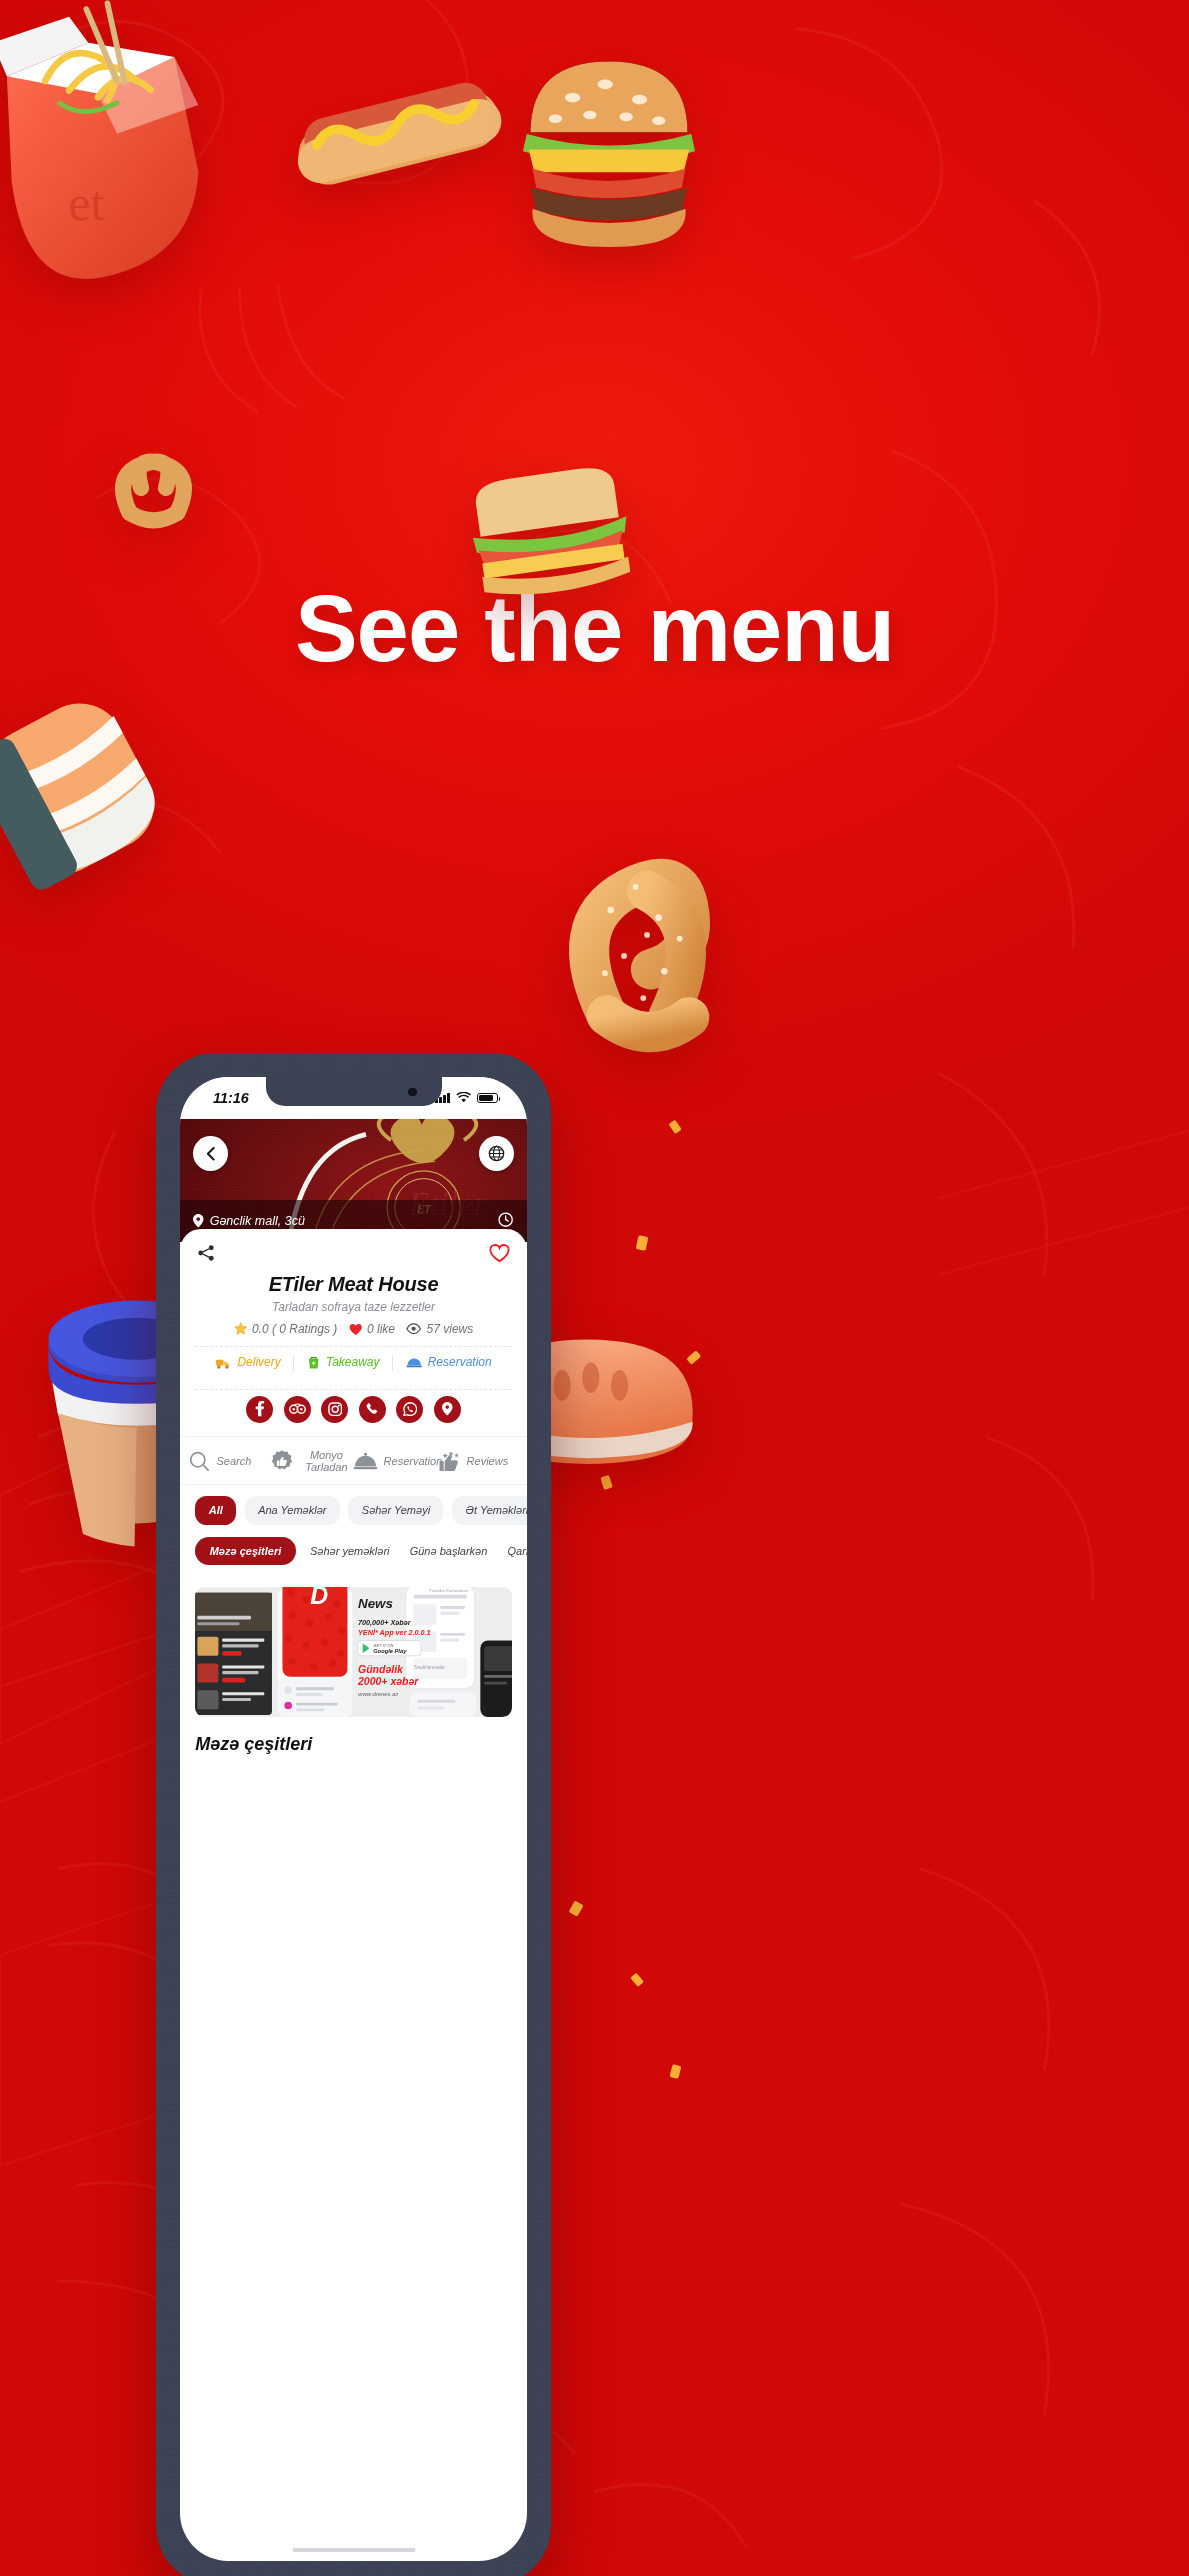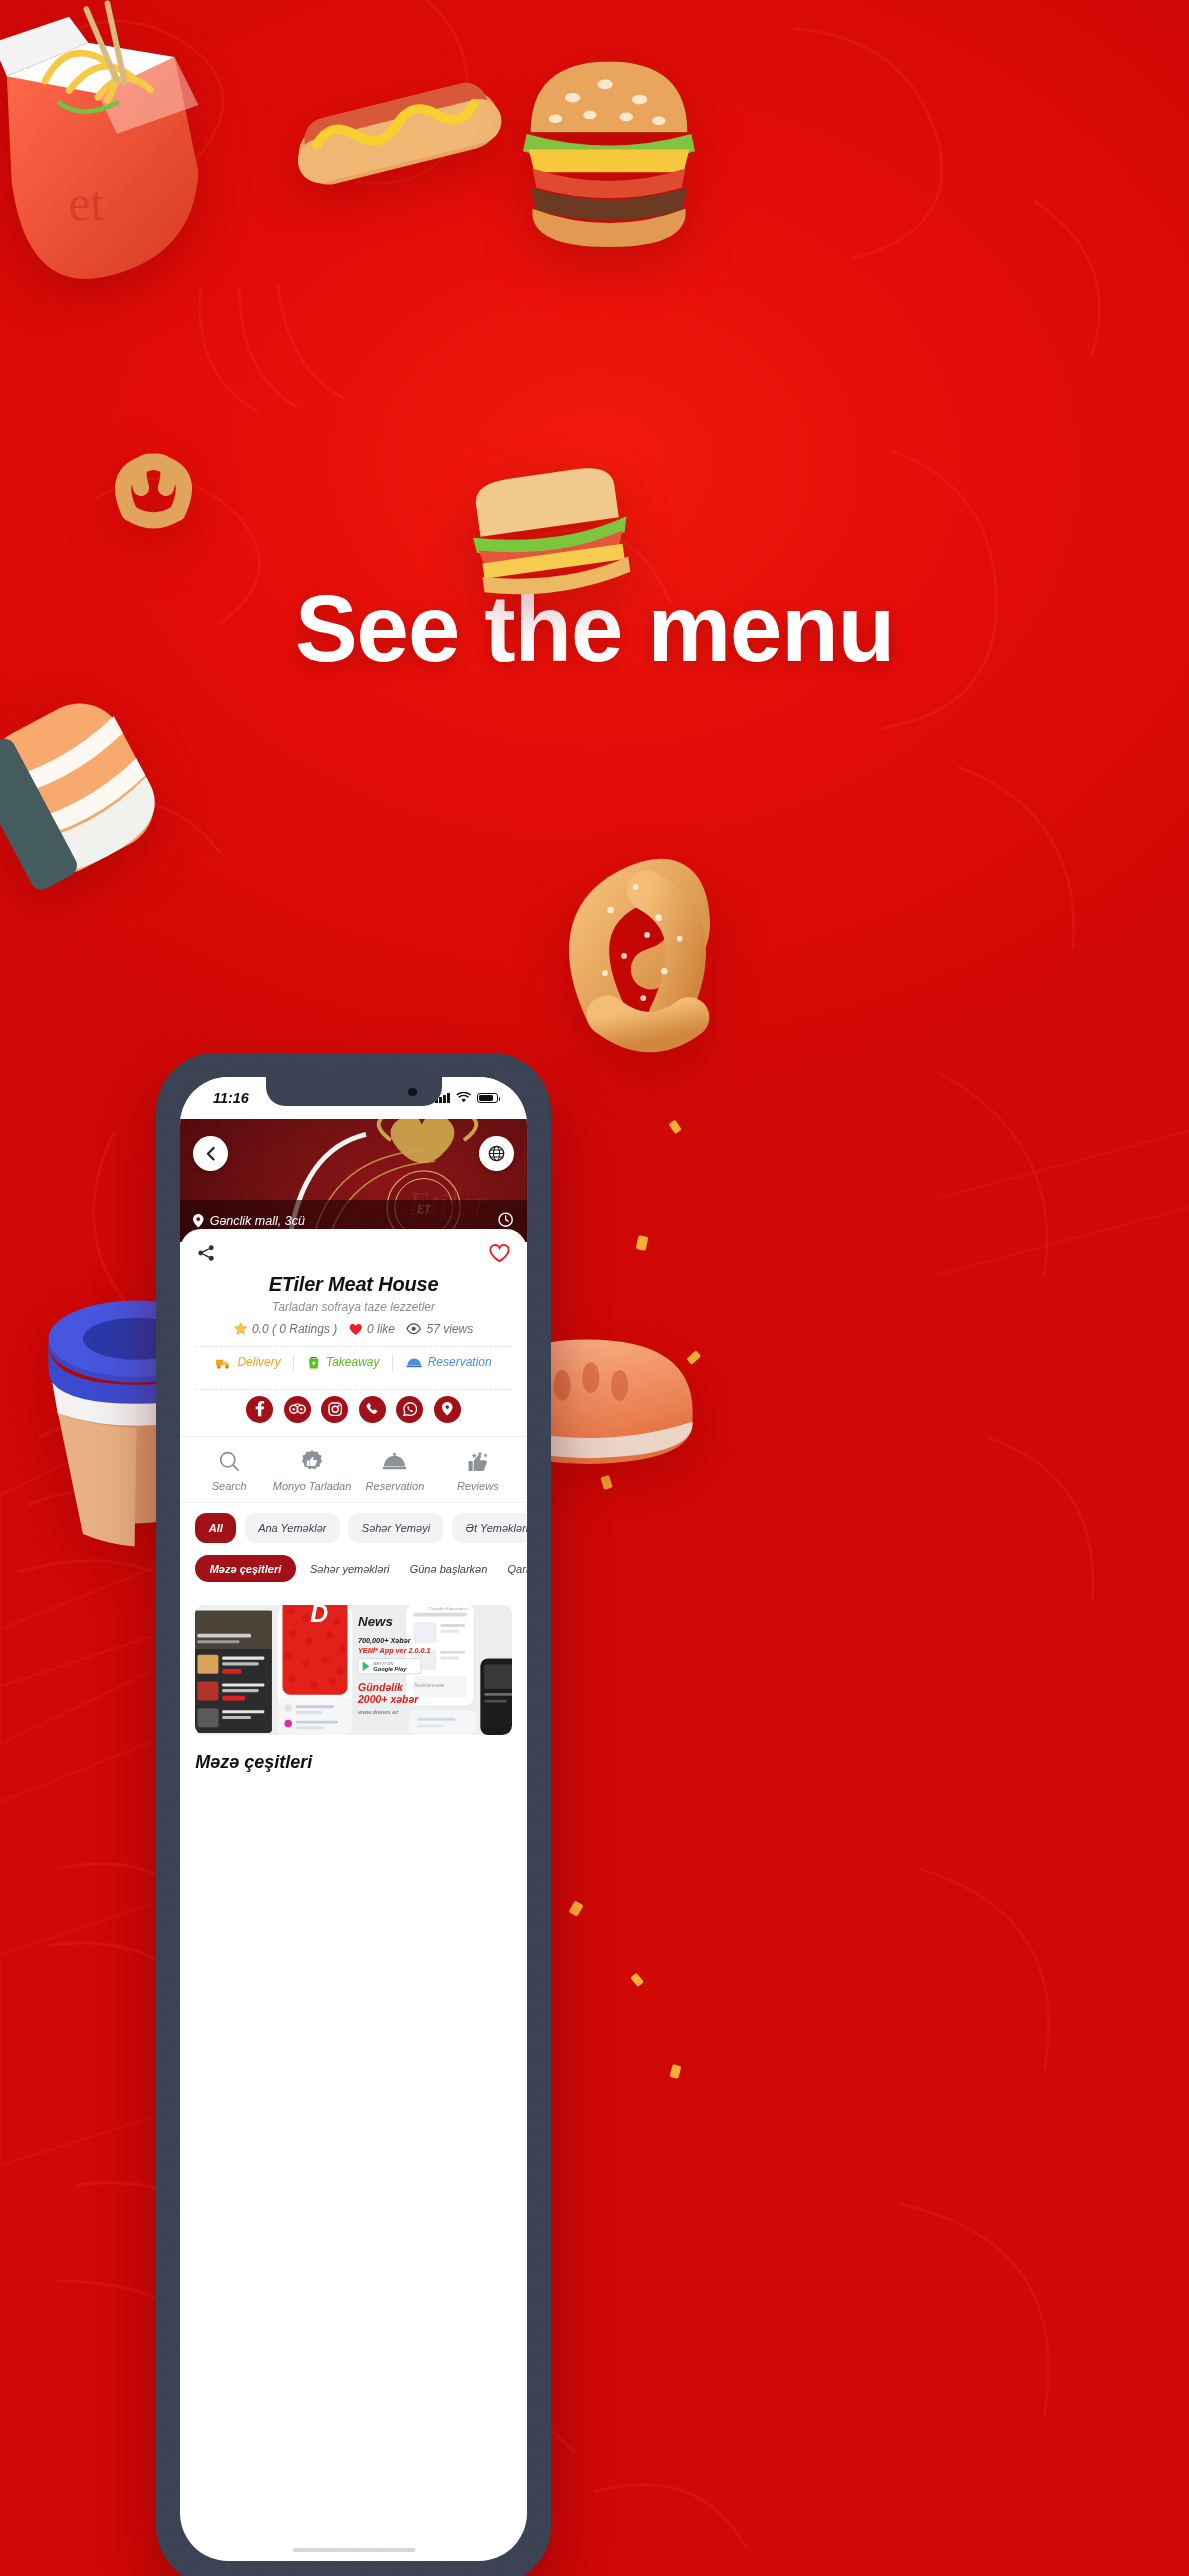--- a/index.html
+++ b/index.html
@@ -196,21 +196,21 @@
     width:27px;height:27px;border-radius:50%;
     background:#a21118; color:#fff;
     display:flex;align-items:center;justify-content:center;
   }
 
   .quicknav{
     border-top:1px solid #eef0f2;
     display:flex; align-items:flex-start; justify-content:space-around;
     padding: 11.5px 7.7px 9.6px 7.7px;
   }
-  .qn{ display:flex; flex-direction:column; align-items:center; gap:5.8px; width:84px; }
+  .qn{ display:flex; flex-direction:row; align-items:center; gap:5.8px; width:84px; }
   .qn-ic{ height:26px; display:flex;align-items:center;justify-content:center;color:#8d9298;}
   .qn-lb{ font-size:11px; color:#7d8288; text-align:center; }
 
   
   .chiprow{
     display:flex; align-items:center; gap:8.6px;
     padding: 10.5px 0 10.5px 15.3px;
     overflow:hidden;
     border-top:1px solid #f0f1f3;
   }

